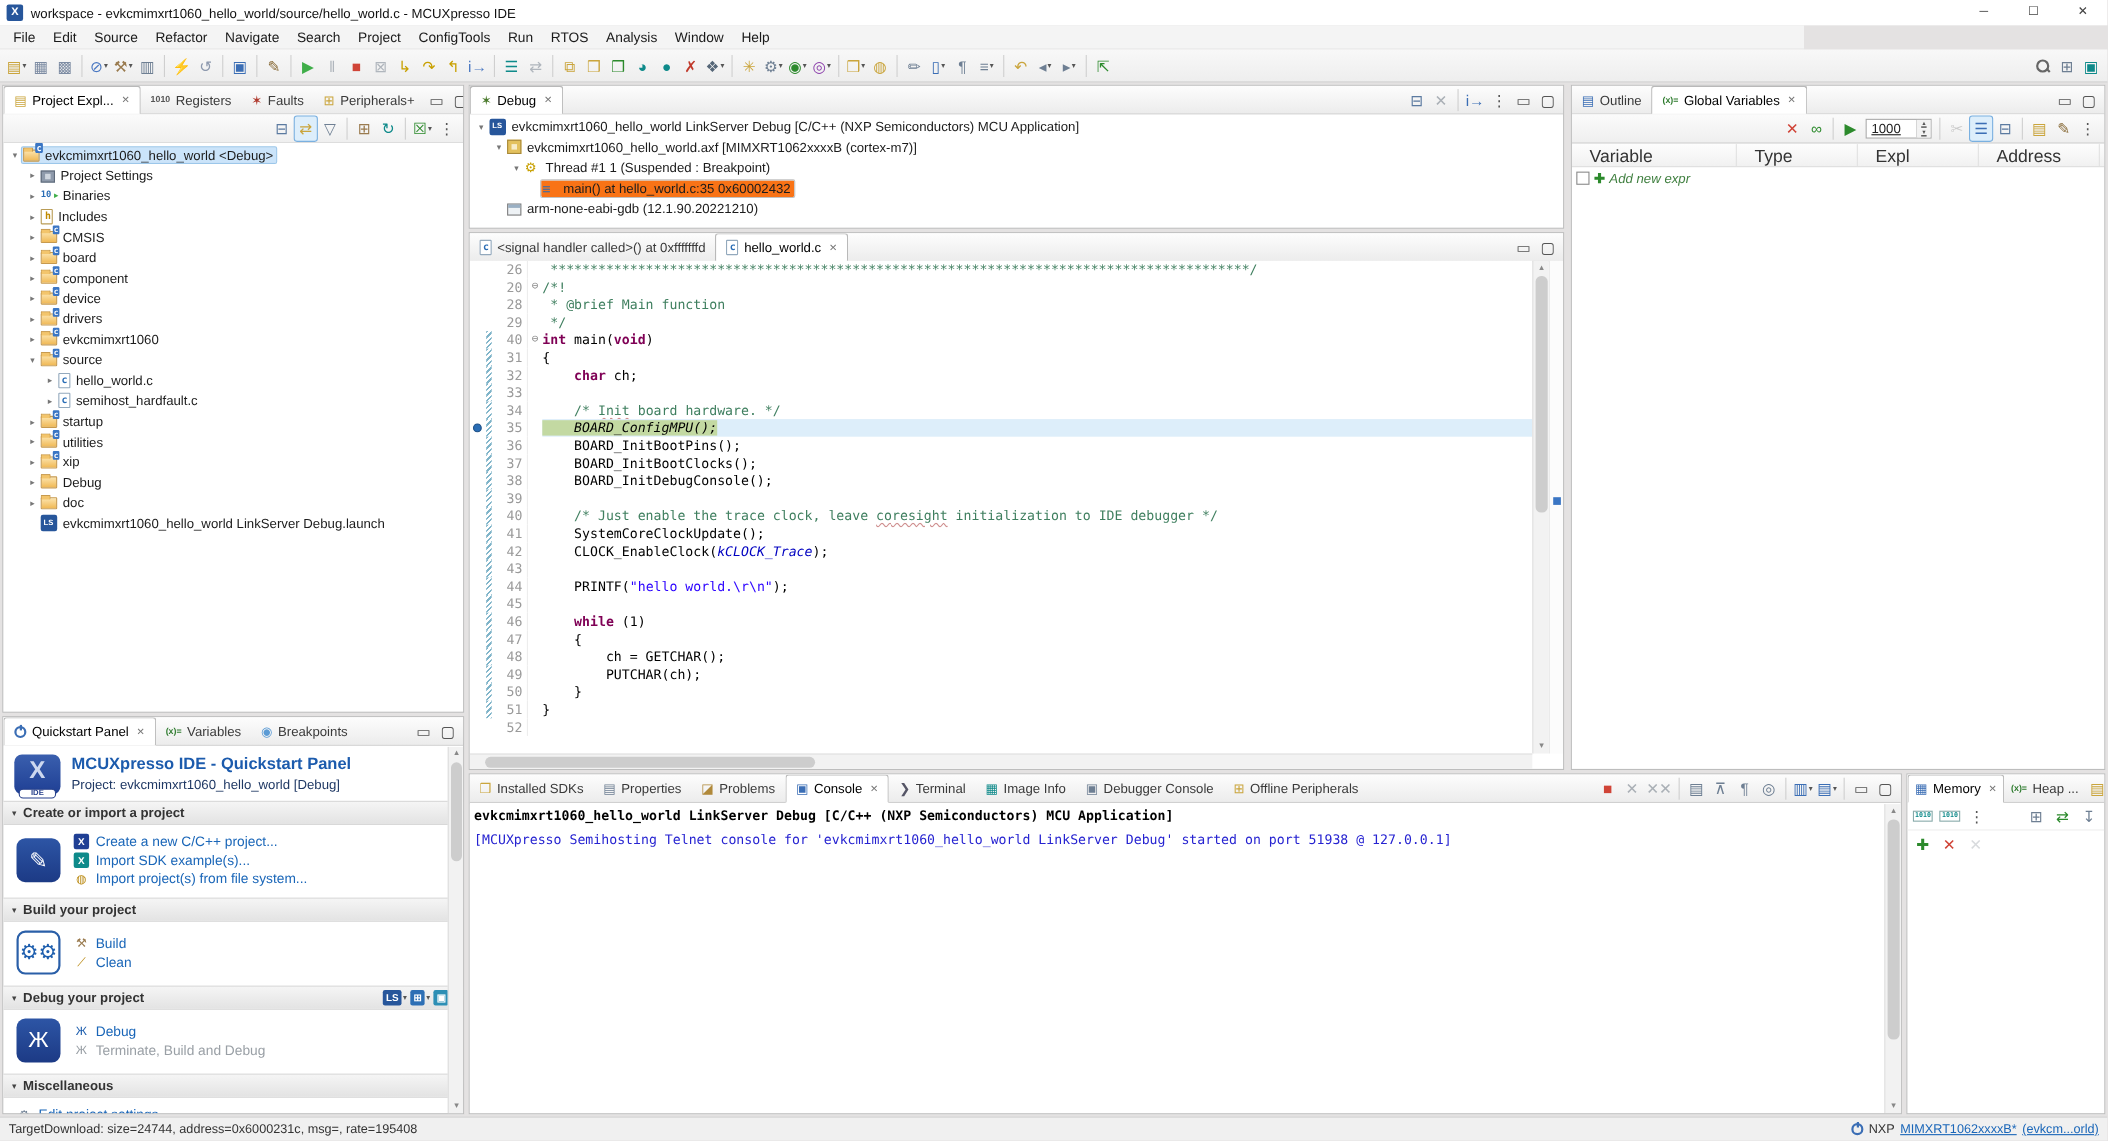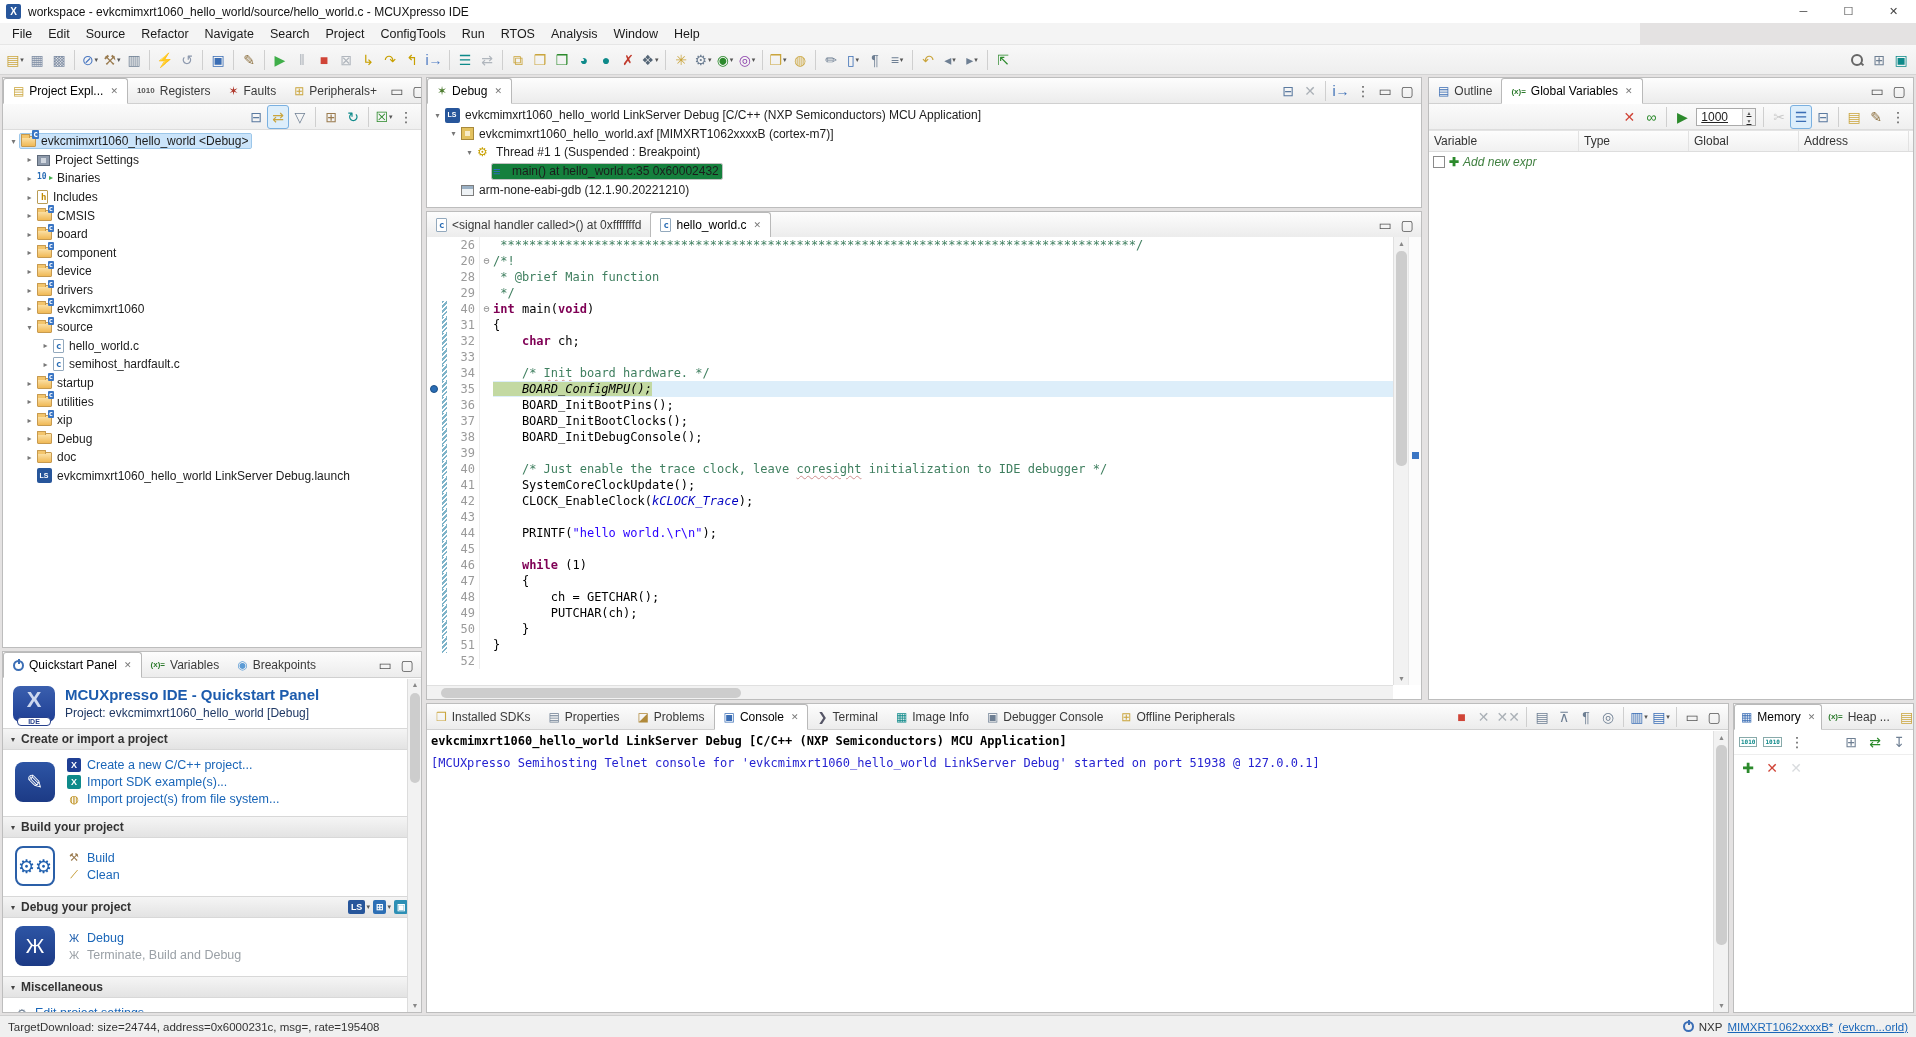--- a/index.html
+++ b/index.html
@@ -38,21 +38,21 @@
   .txtic { font:bold 8px "Liberation Sans",sans-serif; }
   .tabbar-icons { margin-left:auto; display:flex; align-items:center; padding-right:3px; }
   .panel-toolbar { height:26px; background:linear-gradient(#fbfbfb,#efefef); border-bottom:1px solid #ddd; display:flex; align-items:center; justify-content:flex-end; padding:0 4px; }
 
   
   .tree { padding-top:2px; }
   .trow { display:flex; align-items:center; height:18.6px; white-space:nowrap; font-size:12px; }
   .expander { width:13px; text-align:center; font-size:8px; color:#777; flex:none; }
   .selwrap { display:inline-flex; align-items:center; gap:5px; padding:0 3px 0 1px; border-radius:1px; }
   #project-tree .sel .selwrap { background:#cbe4fa; outline:1px solid #9cc7ea; }
-  #debug-tree .sel .selwrap { background:#15803d; outline:1px solid #c2c2c2; }
+  #debug-tree .sel .selwrap { background:#f97316; outline:1px solid #c2c2c2; }
   .tlb { color:#1c1c1c; }
 
   .ic { display:inline-block; position:relative; flex:none; }
   .i-folder { width:15px; height:11px; background:linear-gradient(#fce4ad,#f0b956); border:1px solid #c79a4e; border-radius:1px; }
   .i-folder::before { content:""; position:absolute; top:-3px; left:-1px; width:7px; height:3px; background:#f3c56c; border:1px solid #c79a4e; border-bottom:none; border-radius:1px 1px 0 0; }
   .i-bdg::after { content:"c"; position:absolute; right:-3px; top:-6px; font:bold 7px "DejaVu Sans Mono",monospace; color:#fff; background:#3b76c4; padding:0 1px; border-radius:1px; }
   .i-proj::after { content:"c"; position:absolute; right:-4px; top:-7px; font:bold 8px "DejaVu Sans Mono",monospace; color:#fff; background:#3b76c4; padding:0 1px; border-radius:1px; }
   .i-cfile { width:11px; height:14px; background:#fff; border:1px solid #93a9bd; border-radius:1px; }
   .i-cfile::after { content:"c"; position:absolute; left:2px; top:1px; font:bold 9px "DejaVu Sans Mono",monospace; color:#2a6db5; }
   .i-chip { width:13px; height:11px; background:#8e9aab; border:1px solid #5e6a7a; margin-top:2px; }
@@ -105,21 +105,21 @@
 
   
   #console-body { position:absolute; left:0; top:27px; right:15px; bottom:0; background:#fff; padding:3px 4px; }
   #console-line1 { font:bold 12px "DejaVu Sans Mono",monospace; color:#000; margin-bottom:8px; }
   #console-line2 { font:12px "DejaVu Sans Mono",monospace; color:var(--console-info); }
   #console-vscroll { position:absolute; right:0; top:27px; bottom:0; width:15px; background:#f2f2f2; border-left:1px solid #e0e0e0; }
 
   
   #gv-table { border-top:1px solid #e4e4e4; }
   #gv-head { display:flex; height:21px; border-bottom:1px solid #ddd; background:linear-gradient(#fdfdfd,#f1f1f1); }
-  .gv-col { padding:3px 5px; font-size:12px; color:#333; border-right:1px solid #e2e2e2; }
+  .gv-col { padding:3px 16px; font-size:16px; color:#333; border-right:1px solid #e2e2e2; }
   #gv-row { display:flex; align-items:center; height:20px; padding-left:4px; gap:4px; }
   .cb { width:12px; height:12px; border:1px solid #8a8a8a; background:#fff; display:inline-block; }
   #gv-add-label { font-style:italic; color:#3f7f3f; }
   .spinbox { display:inline-flex; align-items:stretch; border:1px solid #aaa; background:#fff; margin:0 3px; height:18px;text-decoration:underline; }
   .spinbox .val { padding:0 14px 0 4px; font-size:12px; line-height:17px; }
   .spinbox .arrs { display:flex; flex-direction:column; border-left:1px solid #ccc; width:13px; }
   .spinbox .arrs span { flex:1; font-size:5px; text-align:center; color:#555; line-height:8px; background:#f2f2f2; }
 
   
   #qs-header { display:flex; gap:10px; padding:8px 6px 6px 10px; align-items:flex-start; }
@@ -938,21 +938,21 @@
         <span class="g" style="color: rgb(138, 109, 59);">✎</span>
       </span>
       <span class="ticon">
         <span class="g" style="color: rgb(85, 85, 85);">⋮</span>
       </span>
     </div>
   <div id="gv-table">
     <div id="gv-head">
         <span class="gv-col" style="width: 150px;">Variable</span>
         <span class="gv-col" style="width: 110px;">Type</span>
-        <span class="gv-col" style="width: 110px;">Global</span>
+        <span class="gv-col" style="width: 110px;">Expl</span>
         <span class="gv-col" style="width: 110px;">Address</span>
       </div>
     <div id="gv-row">
       <span class="cb"></span>
       <span style="color:#2c8a2c;font-weight:bold;">✚</span>
       <span id="gv-add-label">Add new expr</span>
     </div>
   </div>
 </div>
 

